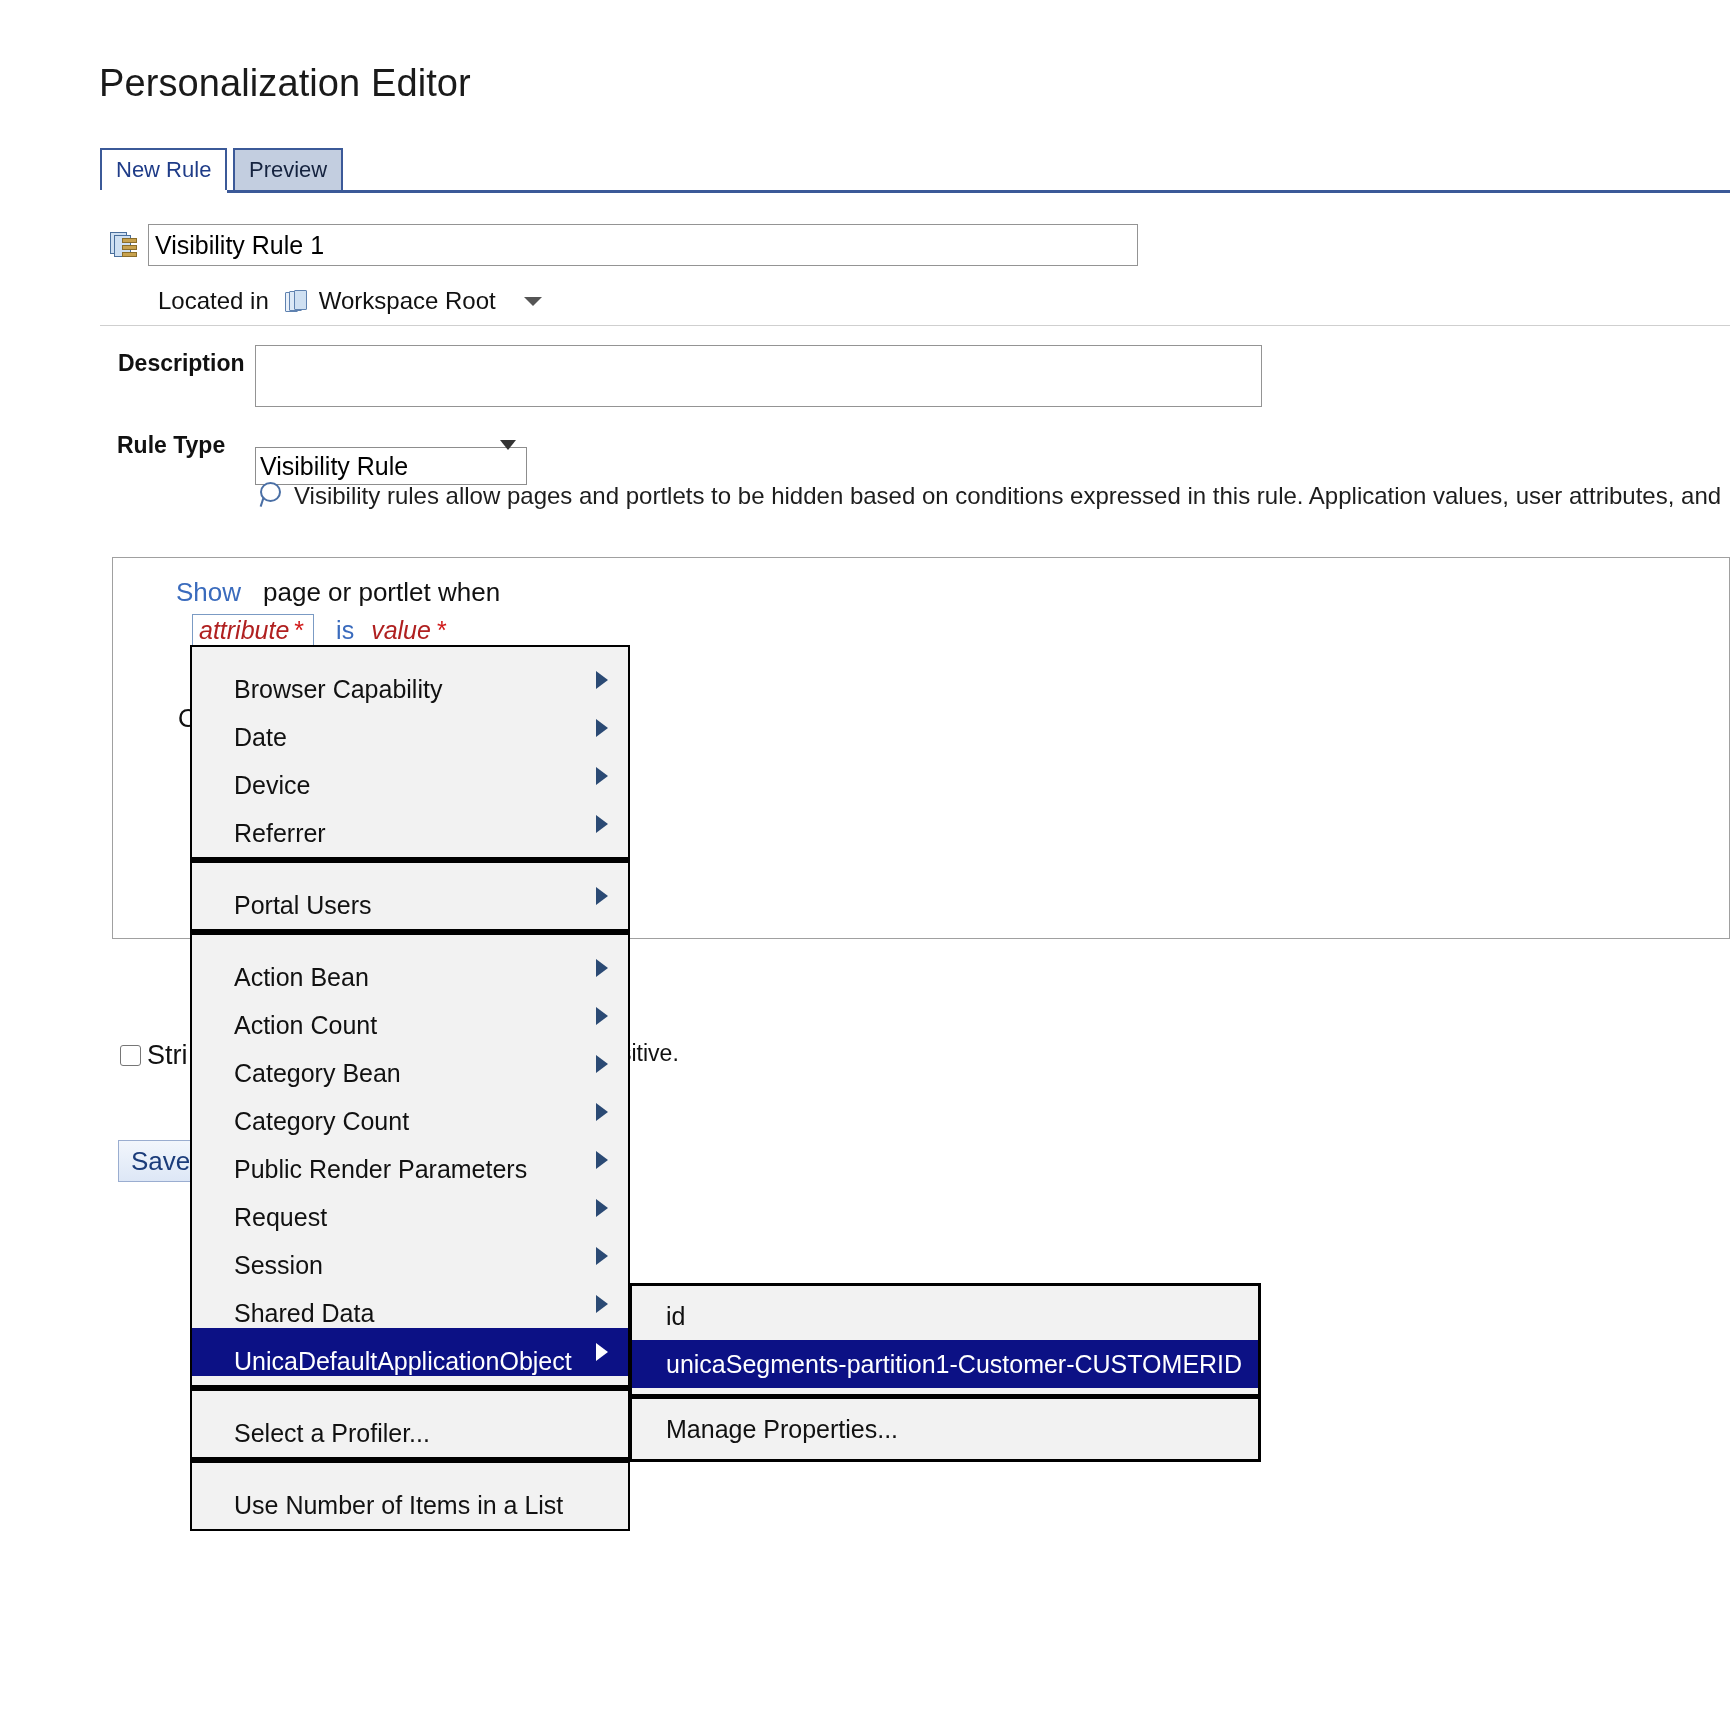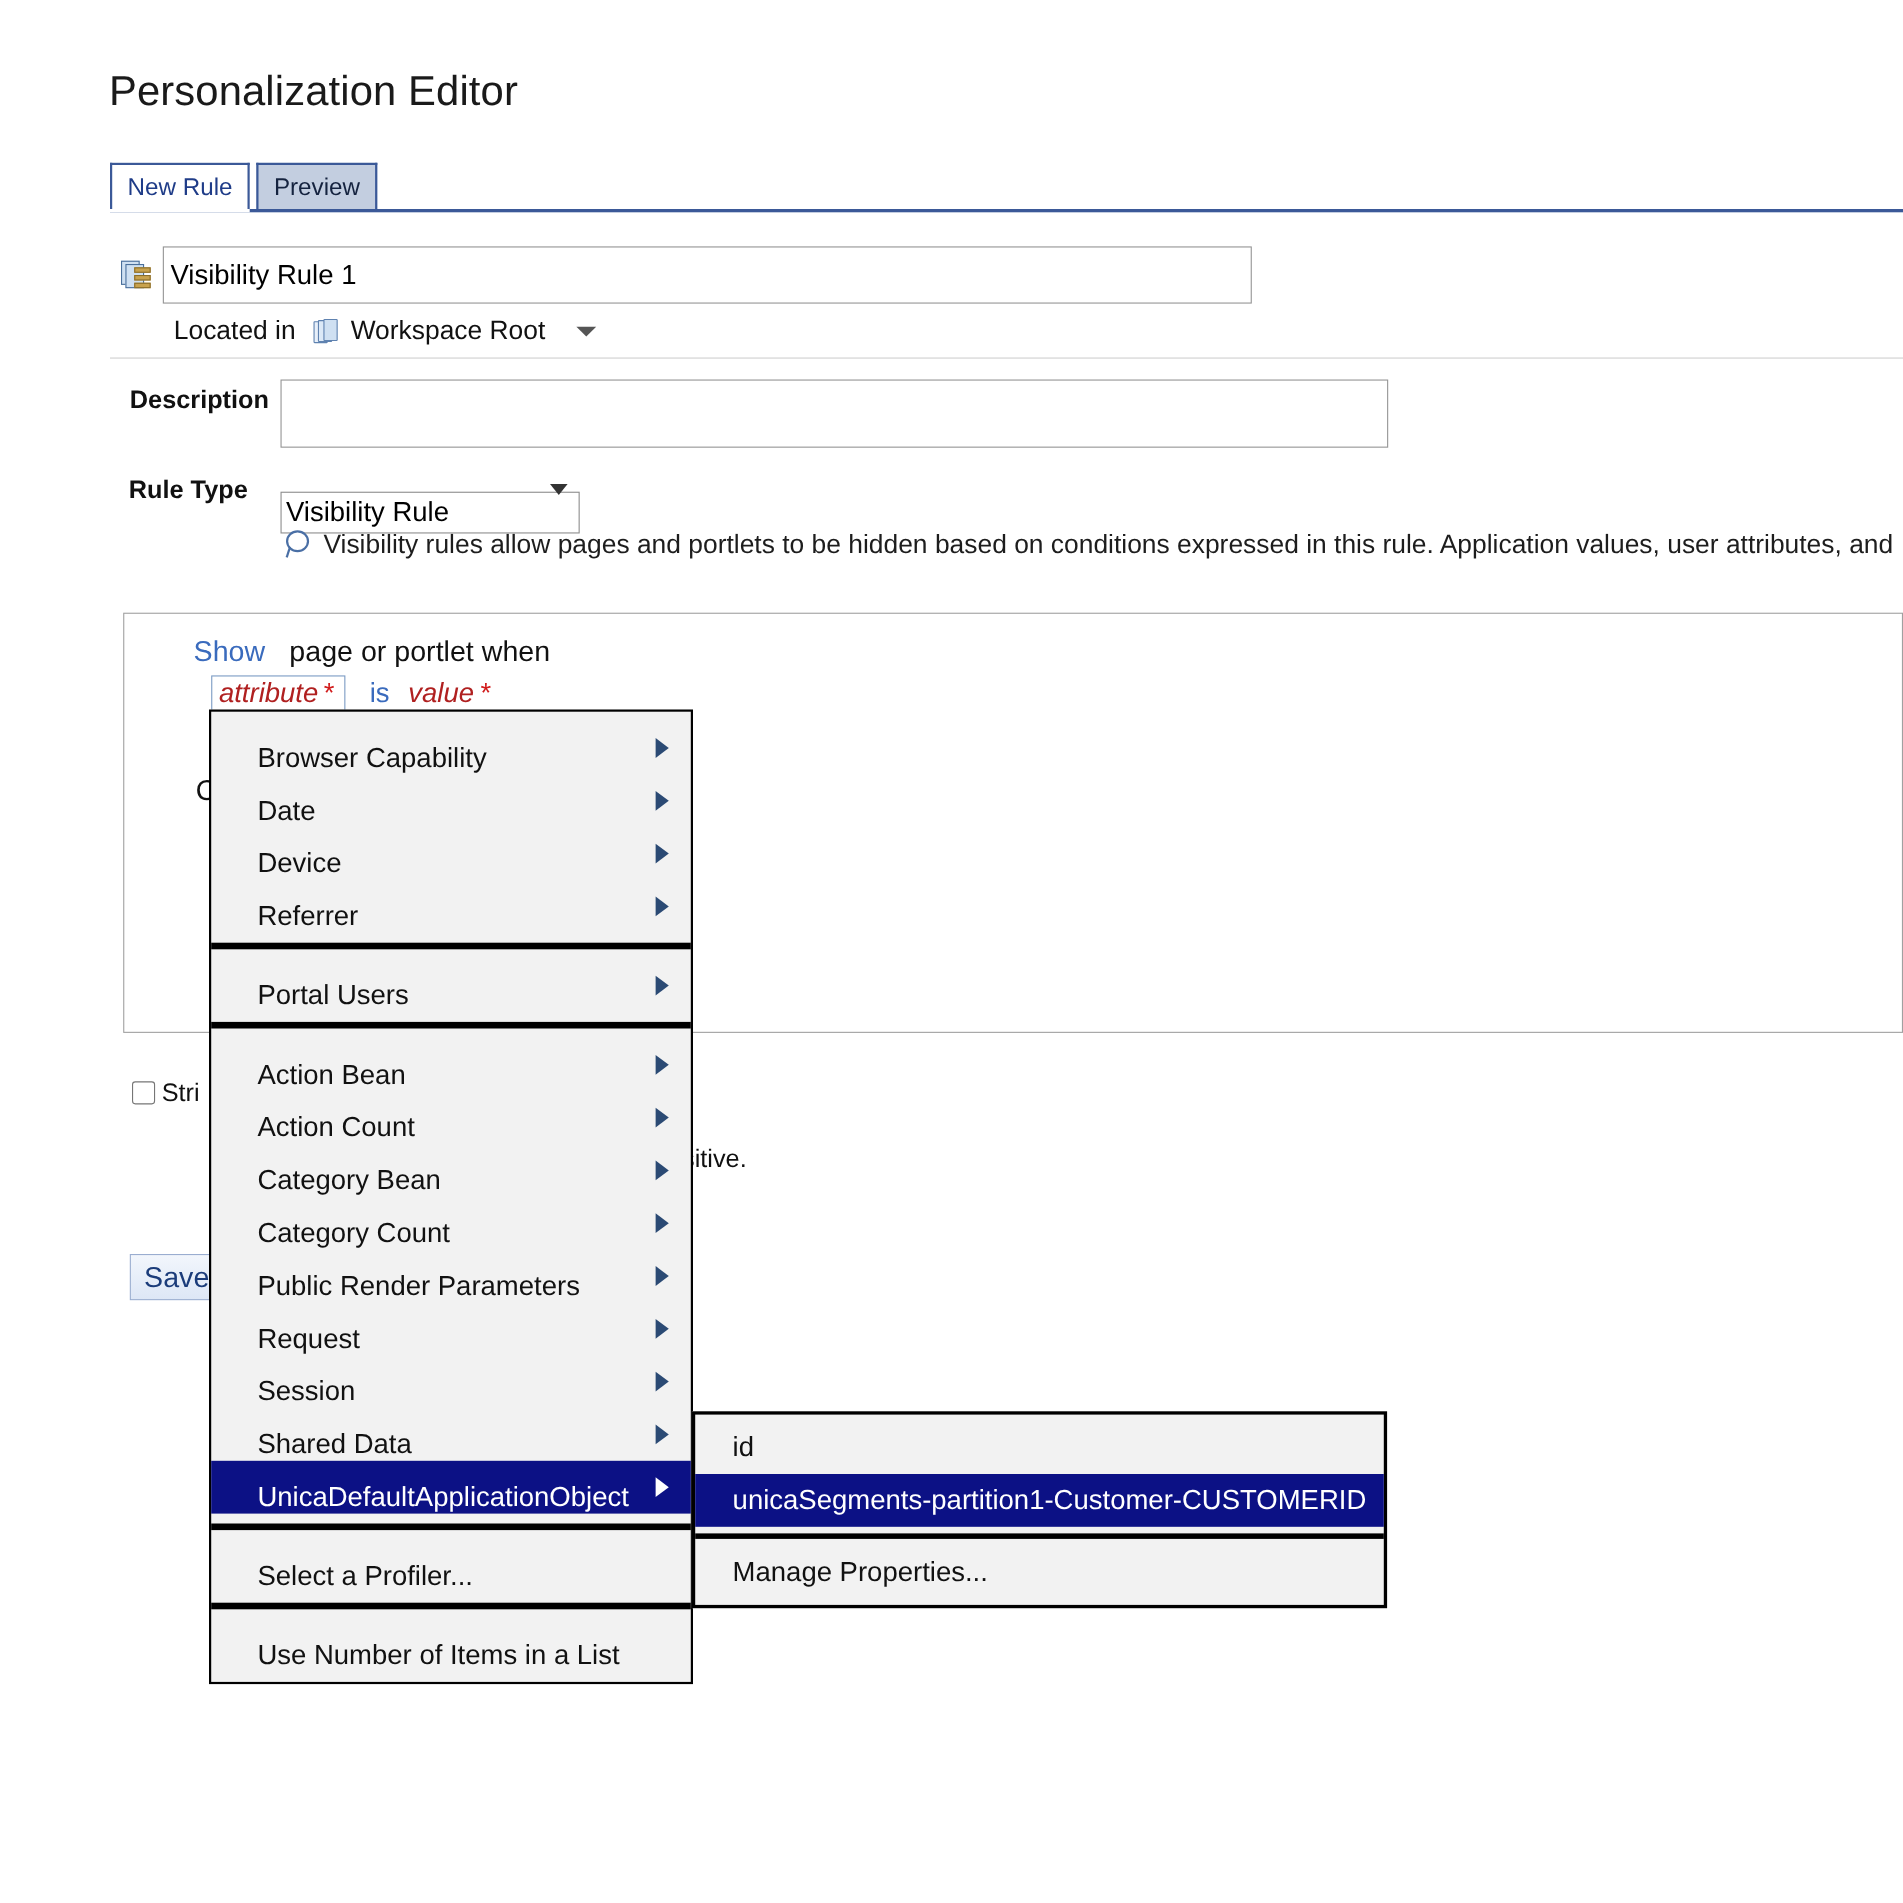--- a/index.html
+++ b/index.html
@@ -107,21 +107,21 @@
   #rule-icon .bars i {
     display: block;
     height: 3px;
     margin-bottom: 2px;
     background: #c8a24e;
     border: 1px solid #8a6d2a;
     box-sizing: content-box;
   }
   #rule-name-input {
     width: 990px;
-    height: 52px;
+    height: 42px;
     box-sizing: border-box;
     border: 1.5px solid #949494;
     background: #fff;
     font-family: "Liberation Sans", sans-serif;
     font-size: 25px;
     padding: 0 6px;
     color: #000;
     outline: none;
   }
 
@@ -327,24 +327,24 @@
     left: 178px;
     top: 703px;
     font-size: 26px;
     color: #111;
   }
 
   
   #case-row {
     position: absolute;
     left: 120px;
-    top: 980px;
+    top: 1040px;
     display: flex;
     align-items: center;
-    font-size: 23px;
+    font-size: 27px;
   }
   #case-checkbox {
     width: 21px;
     height: 21px;
     box-sizing: border-box;
     border: 1.6px solid #767676;
     border-radius: 3px;
     background: #fff;
     margin-right: 6px;
     flex: none;

